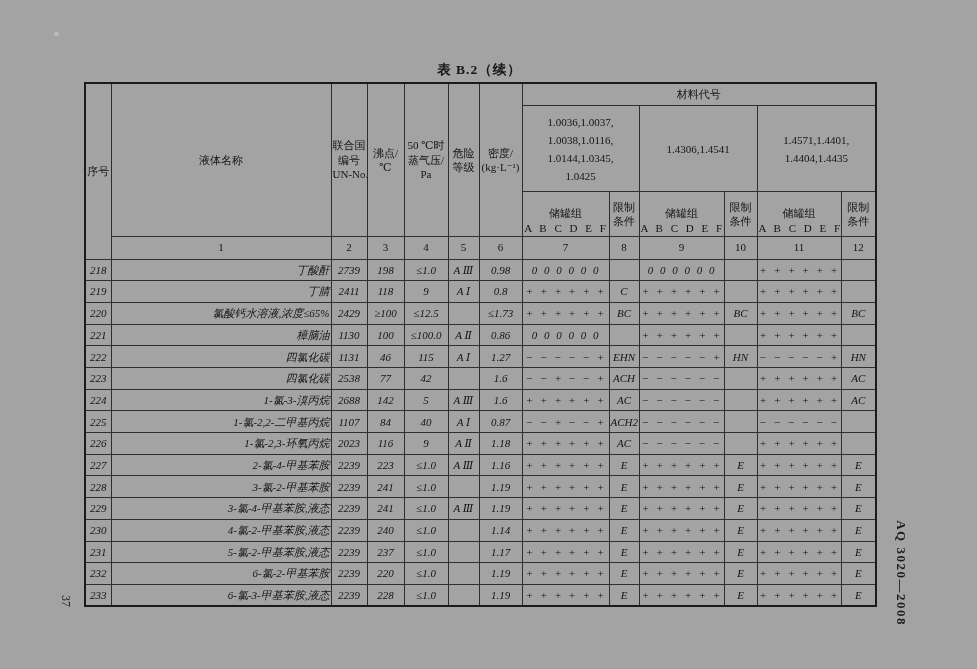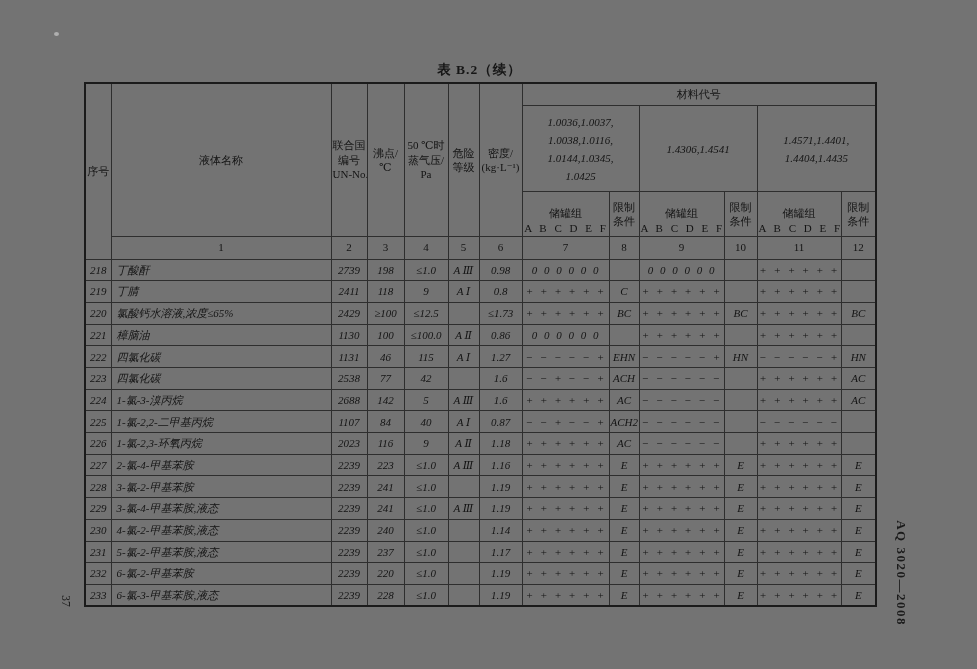--- a/index.html
+++ b/index.html
@@ -1,21 +1,21 @@
 <!DOCTYPE html>
 <html><head>
 <meta charset="utf-8">
 <style>
   html,body{margin:0;padding:0;}
   body{
     width:977px;height:669px;position:relative;background:#ffffff;
     font-family:"Liberation Serif","DejaVu Serif",serif;color:#161616;
     -webkit-font-smoothing:antialiased;
   }
-  .page{position:absolute;inset:0;background:#737373;}
+  .page{position:absolute;inset:0;background:#a3a3a3;}
   .speck{position:absolute;left:54px;top:32px;width:5px;height:4px;border-radius:50%;
     background:#c9c9c9;opacity:.7;}
   .table-title{
     position:absolute;left:84px;top:61px;width:791px;text-align:center;
     font-size:13.5px;font-weight:bold;letter-spacing:1px;
   }
   table.main{
     position:absolute;left:84px;top:82px;width:791px;
     border-collapse:collapse;table-layout:fixed;
     border:2px solid #1b1b1b;
@@ -24,22 +24,22 @@
     border:1px solid #2e2e2e;font-weight:normal;text-align:center;
     font-size:11px;line-height:1.3;padding:0 1px;overflow:hidden;
     white-space:nowrap;color:#141414;
   }
   tr.h1 th{height:21px;}
   tr.h2 th{height:85px;}
   tr.h3 th{height:43px;vertical-align:middle;}
   tr.h4 th{height:22px;}
   tbody tr{height:21.7px;font-style:italic;}
   .vline{display:block;}
-  .mat-group .vline{line-height:18px;font-style:italic;}
-  td.left{text-align:left;padding-left:5px;}
+  .mat-group .vline{line-height:18px;}
+  td.left{text-align:right;padding-left:5px;}
   .grp{word-spacing:2px;letter-spacing:1px;}
   .letters{word-spacing:3px;letter-spacing:1px;display:block;margin-top:1px;}
   .tg-label{display:block;margin-top:14px;}
   .side-text{
     position:absolute;white-space:nowrap;color:#1a1a1a;
     font-family:"Liberation Serif","DejaVu Serif",serif;
   }
   .std-code{
     left:901px;top:573px;font-size:13px;font-weight:bold;letter-spacing:1.5px;
     transform:translate(-50%,-50%) rotate(90deg);

